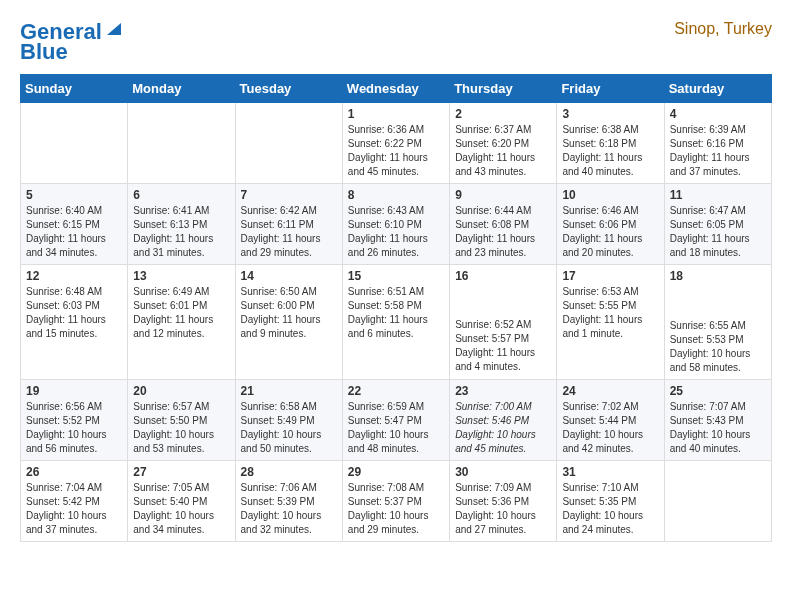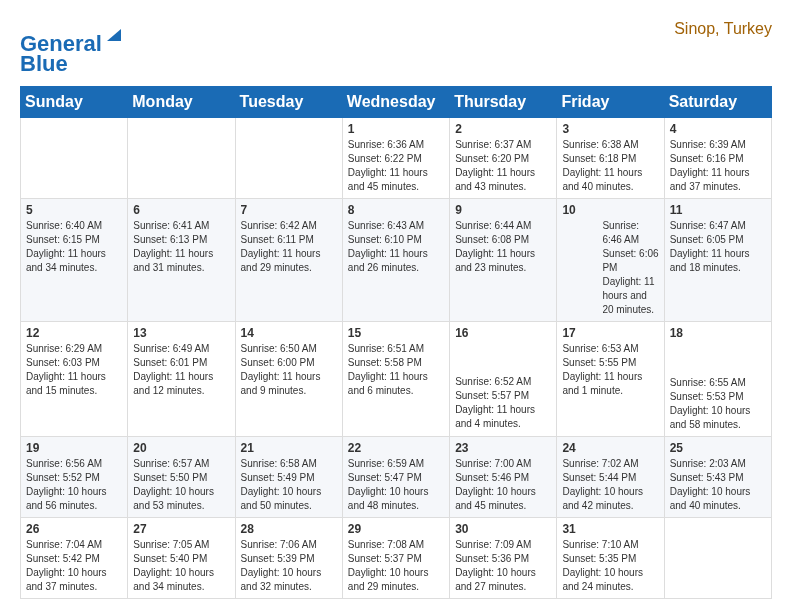--- a/index.html
+++ b/index.html
@@ -18,21 +18,20 @@
     }
     .logo {
       display: flex;
       align-items: center;
     }
     .logo-text {
       font-size: 22px;
       font-weight: bold;
       color: #333;
       line-height: 1.1;
-      margin-top: 12px;
     }
     .logo-text span {
       color: #1a6bb5;
     }
     .title-area {
       text-align: right;
     }
     .month-title {
       font-size: 36px;
       font-weight: bold;
@@ -43,21 +42,21 @@
       color: #a16207;
     }
     .calendar {
       width: 100%;
       border-collapse: collapse;
       border: 1px solid #ccc;
     }
     .calendar th {
       background-color: #1a6bb5;
       color: #fff;
-      font-size: 16px;
+      font-size: 13px;
       font-weight: bold;
       padding: 6px 4px;
       text-align: left;
       border: 1px solid #1a6bb5;
     }
     .calendar td {
       width: 107px;
       vertical-align: top;
       padding: 4px 5px;
       font-size: 10.5px;
@@ -171,35 +170,35 @@
 Daylight: 11 hours and 26 minutes.</div>
         </td>
         <td>
           <div class="day-num">9</div>
           <div class="day-info" style="white-space: pre-line;">Sunrise: 6:44 AM
 Sunset: 6:08 PM
 Daylight: 11 hours and 23 minutes.</div>
         </td>
         <td>
           <div class="day-num">10</div>
-          <div class="day-info" style="white-space: pre-line; margin-left: 40px;">Sunrise: 6:46 AM
+          <div class="day-info" style="white-space: pre-line;">Sunrise: 6:46 AM
 Sunset: 6:06 PM
 Daylight: 11 hours and 20 minutes.</div>
         </td>
         <td>
           <div class="day-num">11</div>
           <div class="day-info" style="white-space: pre-line;">Sunrise: 6:47 AM
 Sunset: 6:05 PM
 Daylight: 11 hours and 18 minutes.</div>
         </td>
       </tr>
       <tr>
         <td>
           <div class="day-num">12</div>
-          <div class="day-info" style="white-space: pre-line;">Sunrise: 6:29 AM
+          <div class="day-info" style="white-space: pre-line;">Sunrise: 6:48 AM
 Sunset: 6:03 PM
 Daylight: 11 hours and 15 minutes.</div>
         </td>
         <td>
           <div class="day-num">13</div>
           <div class="day-info" style="white-space: pre-line;">Sunrise: 6:49 AM
 Sunset: 6:01 PM
 Daylight: 11 hours and 12 minutes.</div>
         </td>
         <td>
@@ -253,33 +252,33 @@
 Daylight: 10 hours and 50 minutes.</div>
         </td>
         <td>
           <div class="day-num">22</div>
           <div class="day-info" style="white-space: pre-line;">Sunrise: 6:59 AM
 Sunset: 5:47 PM
 Daylight: 10 hours and 48 minutes.</div>
         </td>
         <td>
           <div class="day-num">23</div>
-          <div class="day-info" style="white-space: pre-line;">Sunrise: 7:00 AM
+          <div class="day-info" style="white-space: pre-line; font-style: italic;">Sunrise: 7:00 AM
 Sunset: 5:46 PM
 Daylight: 10 hours and 45 minutes.</div>
         </td>
         <td>
           <div class="day-num">24</div>
           <div class="day-info" style="white-space: pre-line;">Sunrise: 7:02 AM
 Sunset: 5:44 PM
 Daylight: 10 hours and 42 minutes.</div>
         </td>
         <td>
           <div class="day-num">25</div>
-          <div class="day-info" style="white-space: pre-line;">Sunrise: 2:03 AM
+          <div class="day-info" style="white-space: pre-line;">Sunrise: 7:07 AM
 Sunset: 5:43 PM
 Daylight: 10 hours and 40 minutes.</div>
         </td>
       </tr>
       <tr>
         <td>
           <div class="day-num">26</div>
           <div class="day-info" style="white-space: pre-line;">Sunrise: 7:04 AM
 Sunset: 5:42 PM
 Daylight: 10 hours and 37 minutes.</div>

